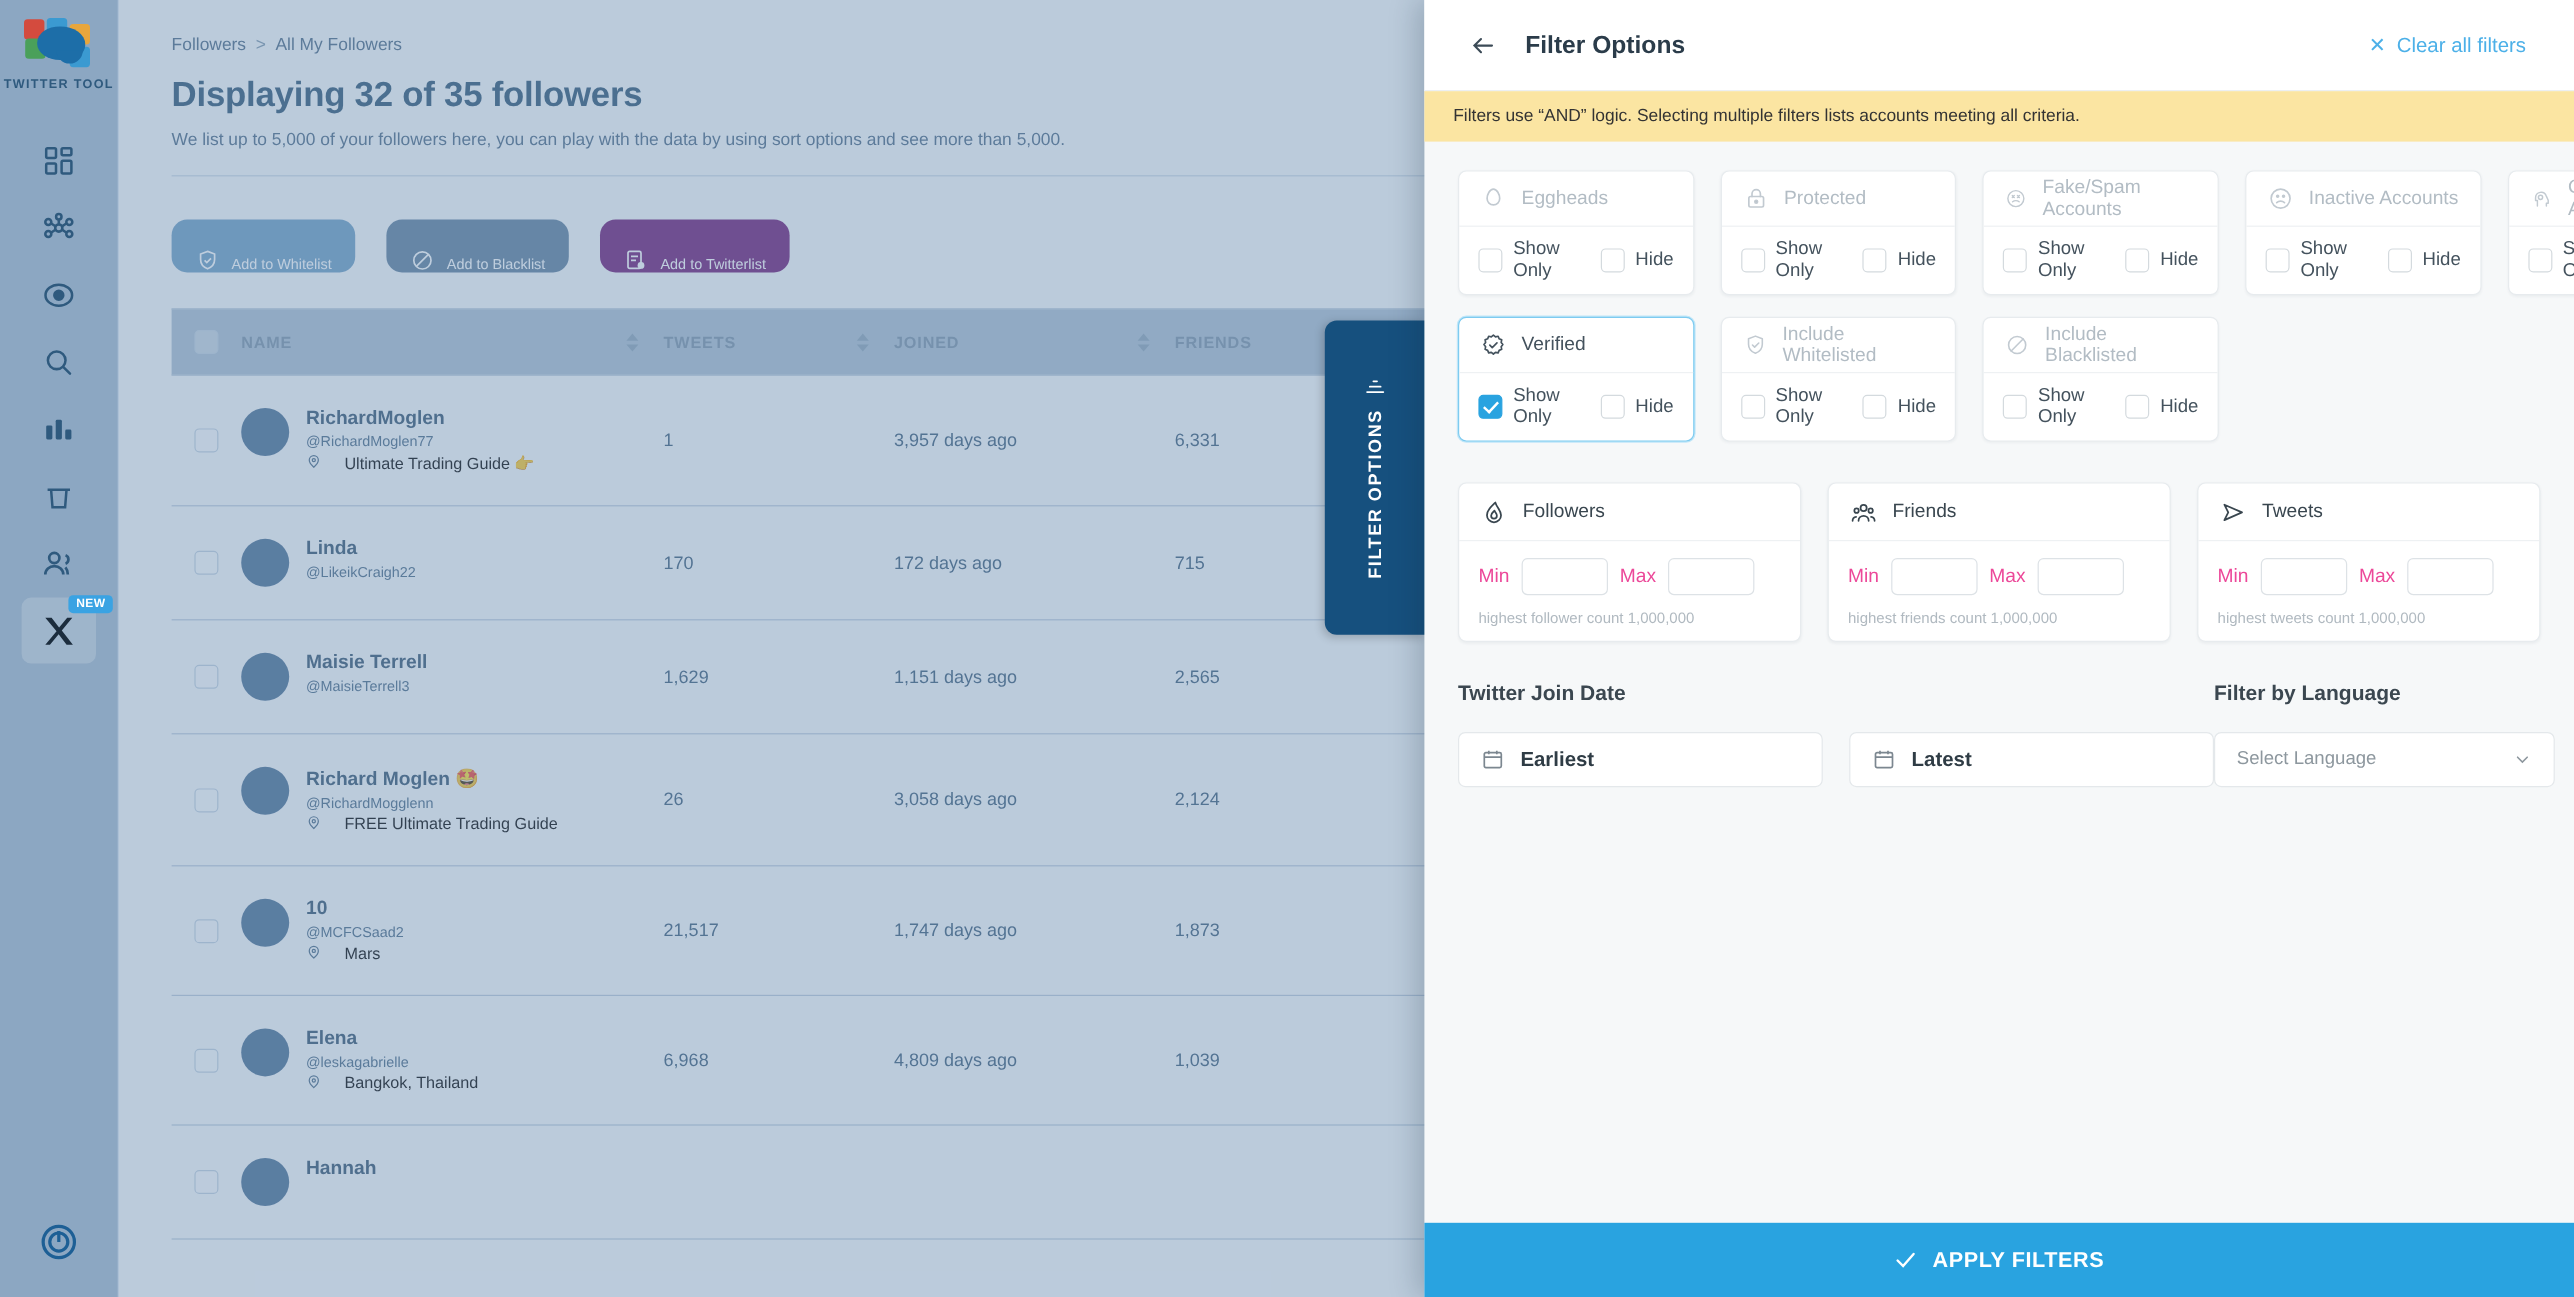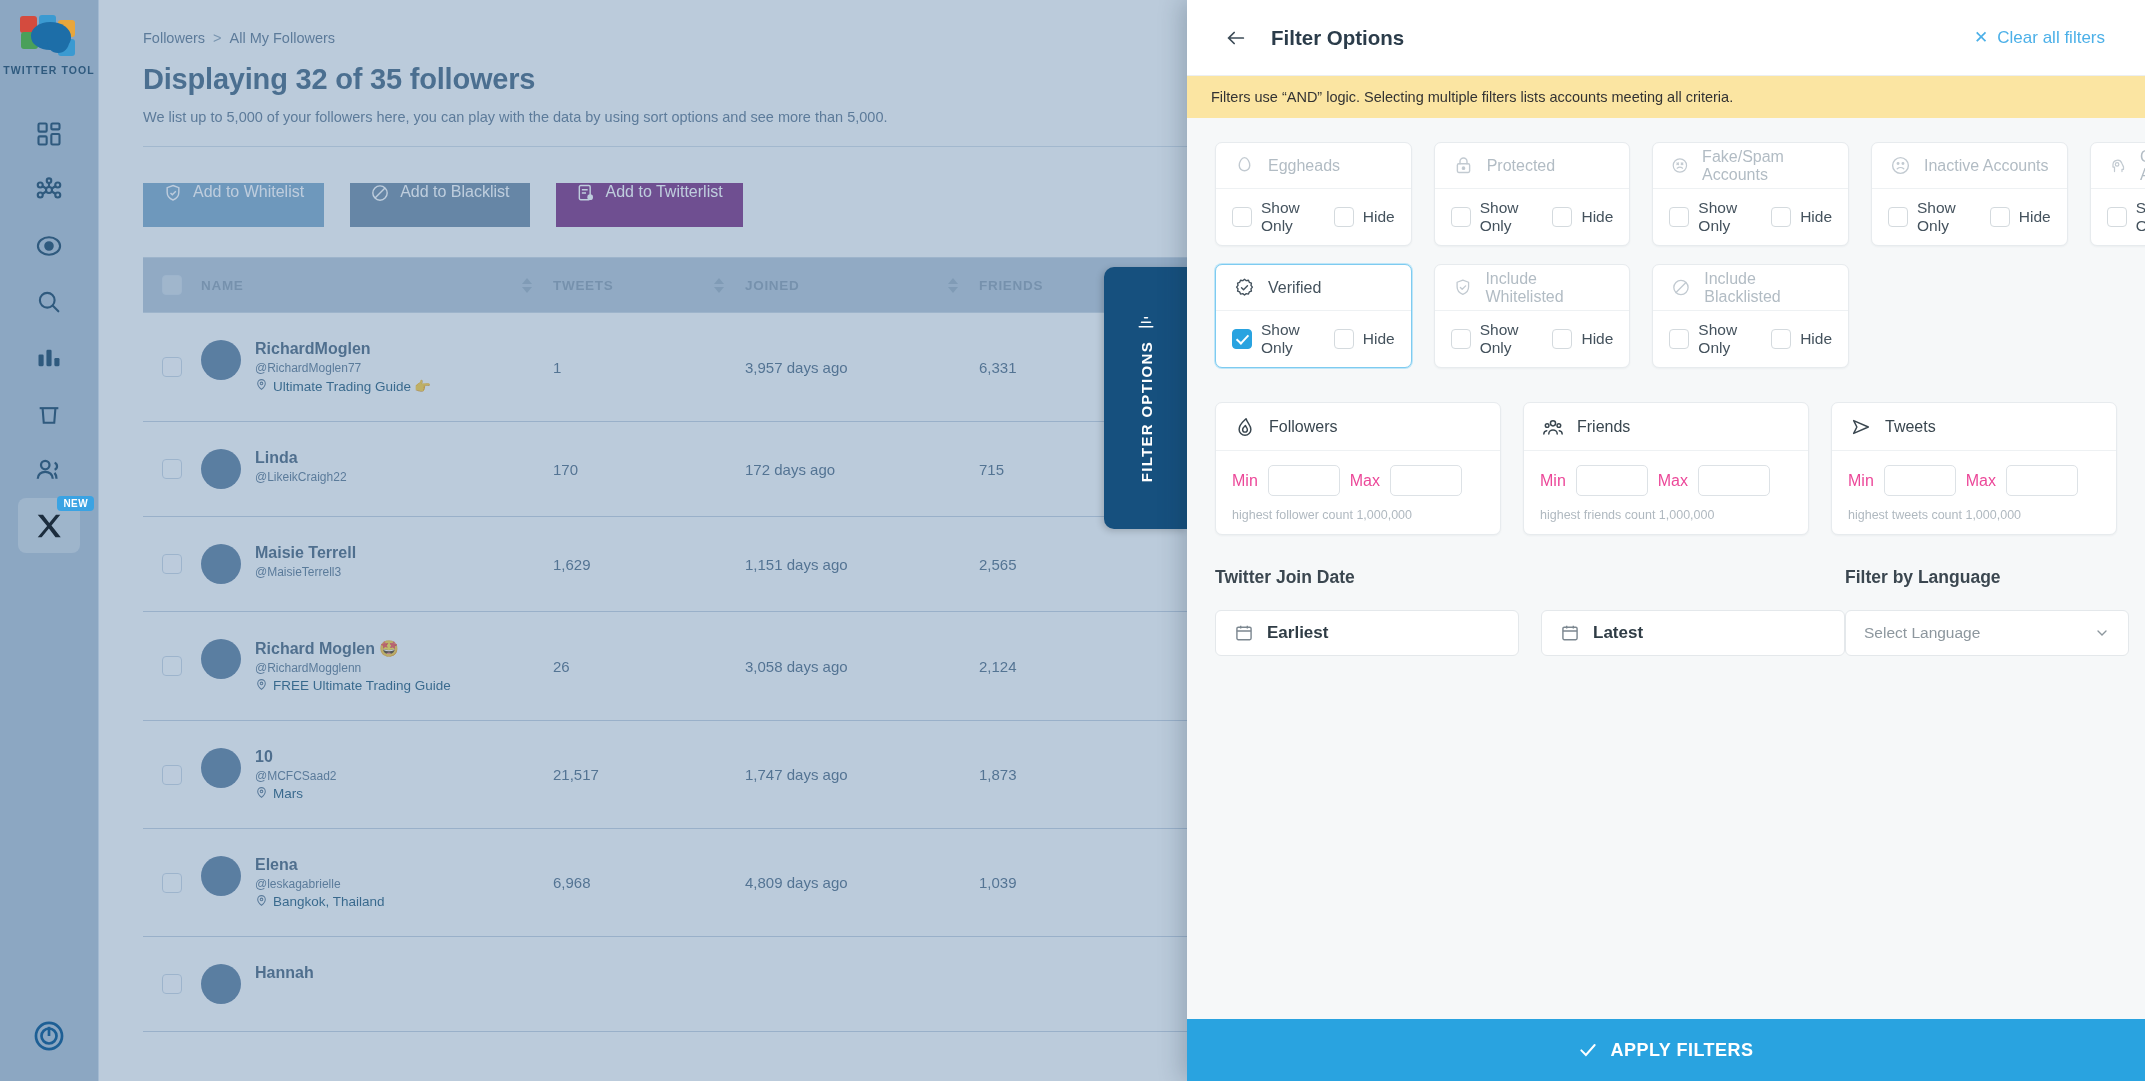--- a/index.html
+++ b/index.html
@@ -59,22 +59,22 @@
   .breadcrumb .sep { color: #8099ad; }
   .breadcrumb a { color: #4d6a85; text-decoration: none; }
   .page-title {
     font-size: 29px; font-weight: 700; color: #2e5573; margin-top: 17px; letter-spacing: -.2px;
   }
   .page-sub { font-size: 14.5px; color: #4d6a85; margin-top: 13px; }
   .divider { height:1px; background:#cdd9e4; margin: 21px 0 0 0; width: 1340px; }
 
   .btn-row { display: flex; gap: 26px; margin-top: 36px; }
   .act-btn {
-    height: 44px; border-radius: 0; color: #fff; font-size: 16px;
-    display: flex; align-items: flex-start; gap: 10px; padding: 0 20px; cursor: pointer;
+    height: 44px; border-radius: 13px; color: #fff; font-size: 12px;
+    display: flex; align-items: flex-end; gap: 10px; padding: 0 20px; cursor: pointer;
     border: none;
   }
   .btn-white { background: #6e9ec4; }
   .btn-black { background: #5f7f9c; }
   .btn-twit  { background: #701a75; }
 
   .tbl { margin-top: 30px; width: 1340px; }
   .tbl-head {
     display: flex; align-items: center; height: 56px;
     background: #adc0d2; border-top: 1px solid #c3d1de; border-bottom: 1px solid #c3d1de;
@@ -96,21 +96,21 @@
 
   .row { display:flex; align-items:center; min-height: 64px; border-bottom: 1px solid #bccadb; padding: 27px 0; }
   .row.alt { background: rgba(255,255,255,0.10); }
   .avatar {
     width: 40px; height: 40px; border-radius: 50%; flex: 0 0 40px;
     background: #4a6f93; position: relative; overflow: hidden;
   }
   .dots { position:absolute; left: 0; bottom: -12px; display:flex; gap:3px; }
   .nm { font-size: 16px; font-weight: 700; color: #35546f; }
   .hn { font-size: 12px; color: #4a6a86; margin-top: 3px; }
-  .loc { font-size: 13.5px; color: #0c4a6e; margin-top: 3px; display:flex; gap:5px; align-items:flex-start; }
+  .loc { font-size: 13.5px; color: #000000; margin-top: 3px; display:flex; gap:19px; align-items:flex-start; }
   .num { font-size: 15px; color: #3d5d79; }
   .name-cell { display:flex; gap: 14px; align-items: flex-start; width: 352px; }
 
   #dim-overlay {
     position:absolute; left:99px; top:0; right:0; bottom:0;
     background: rgba(110,145,180,0.45); pointer-events:none;
   }
 
   
   #filter-tab {

